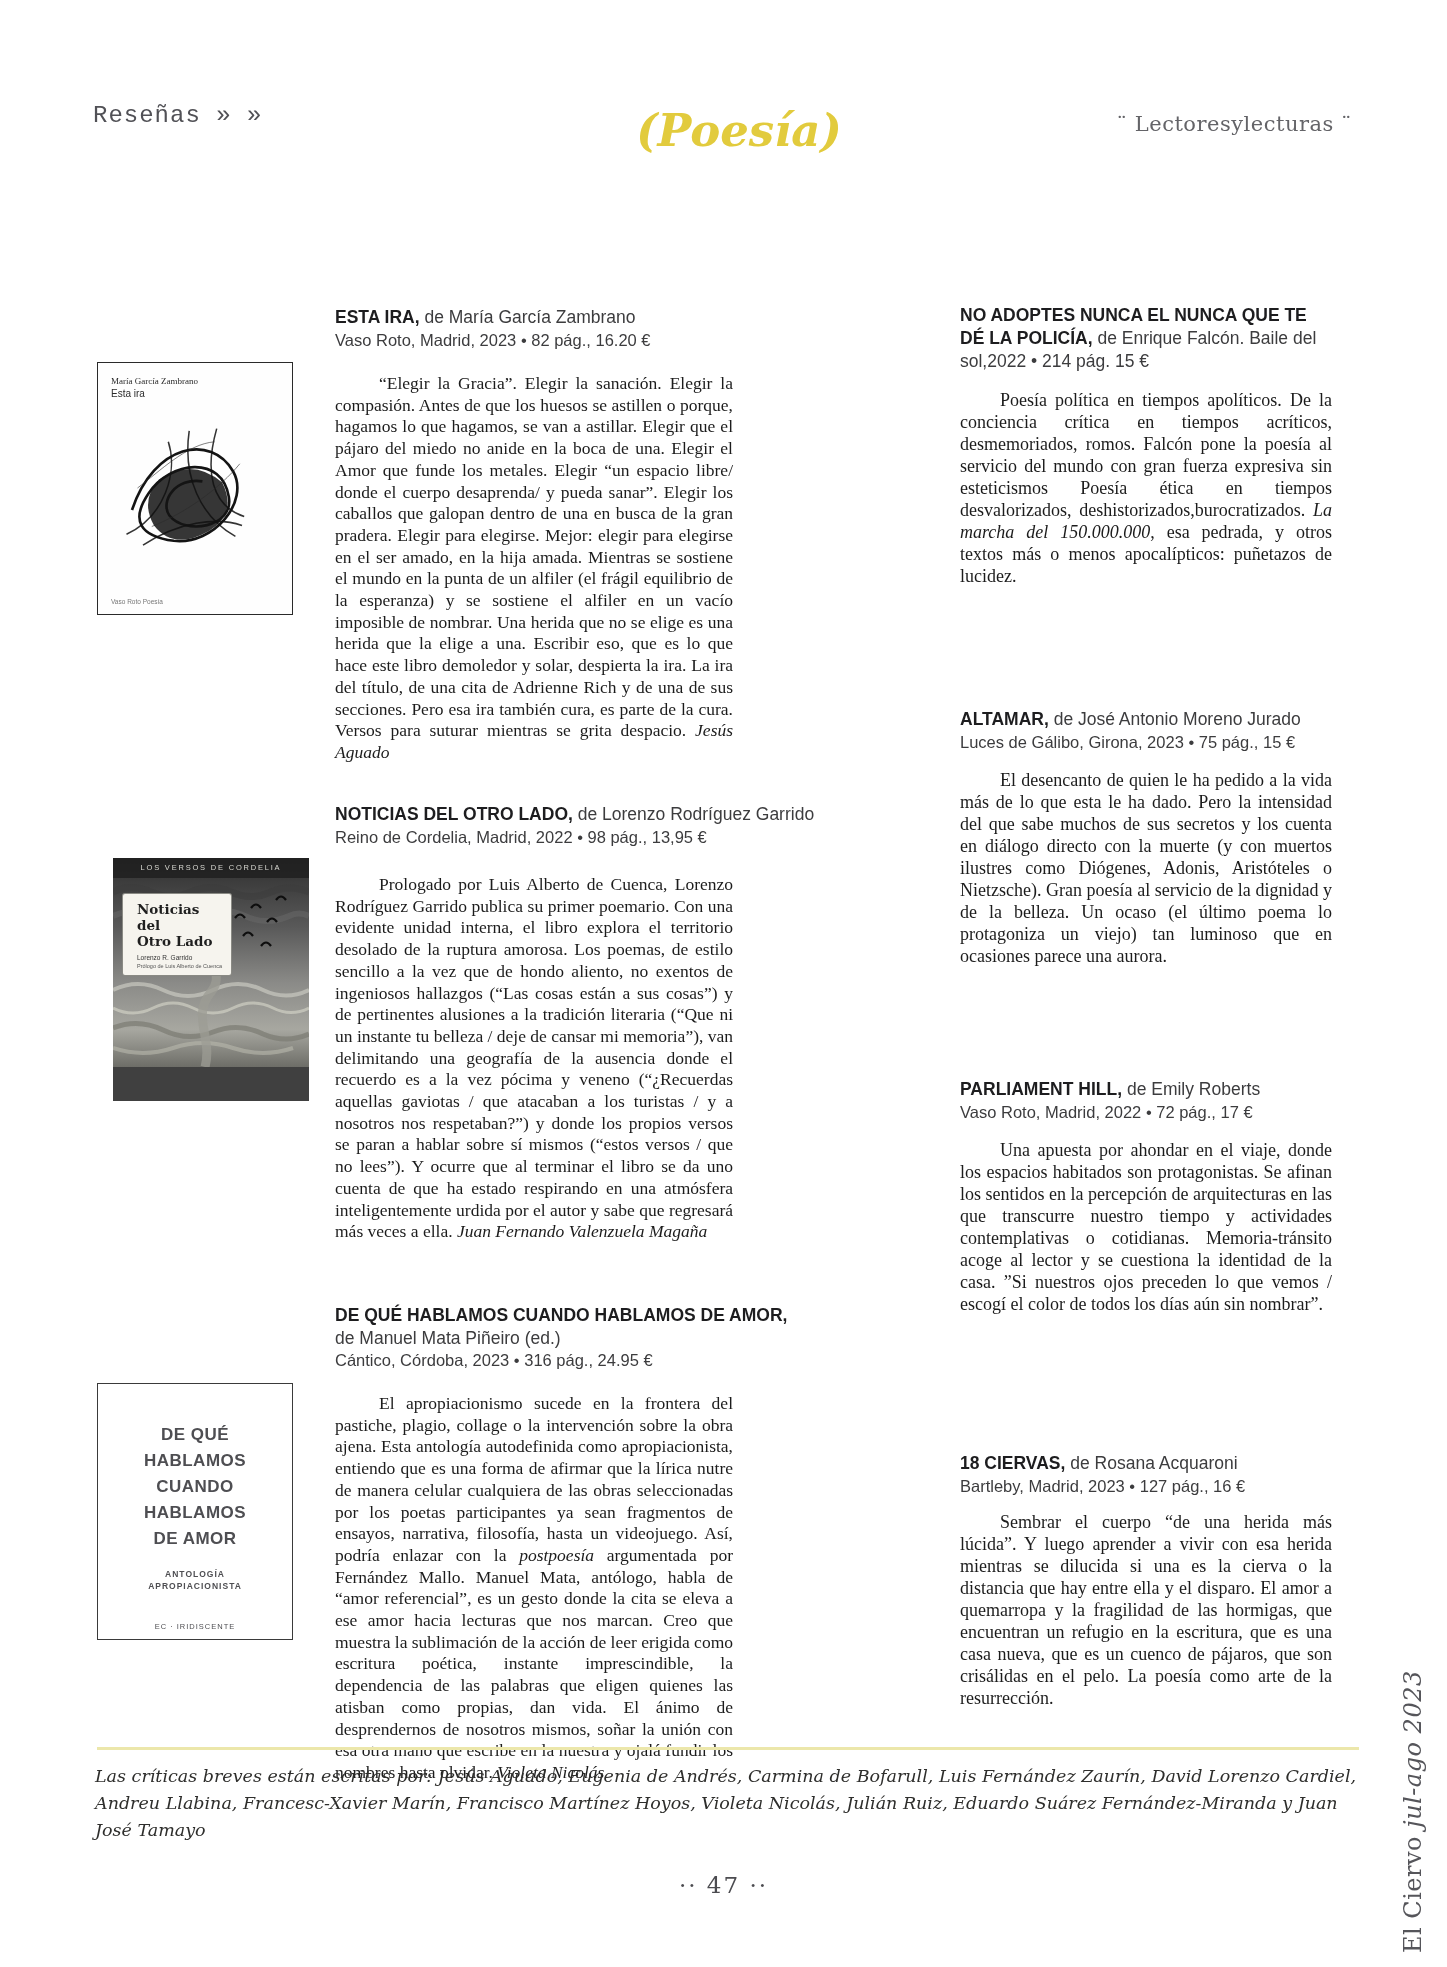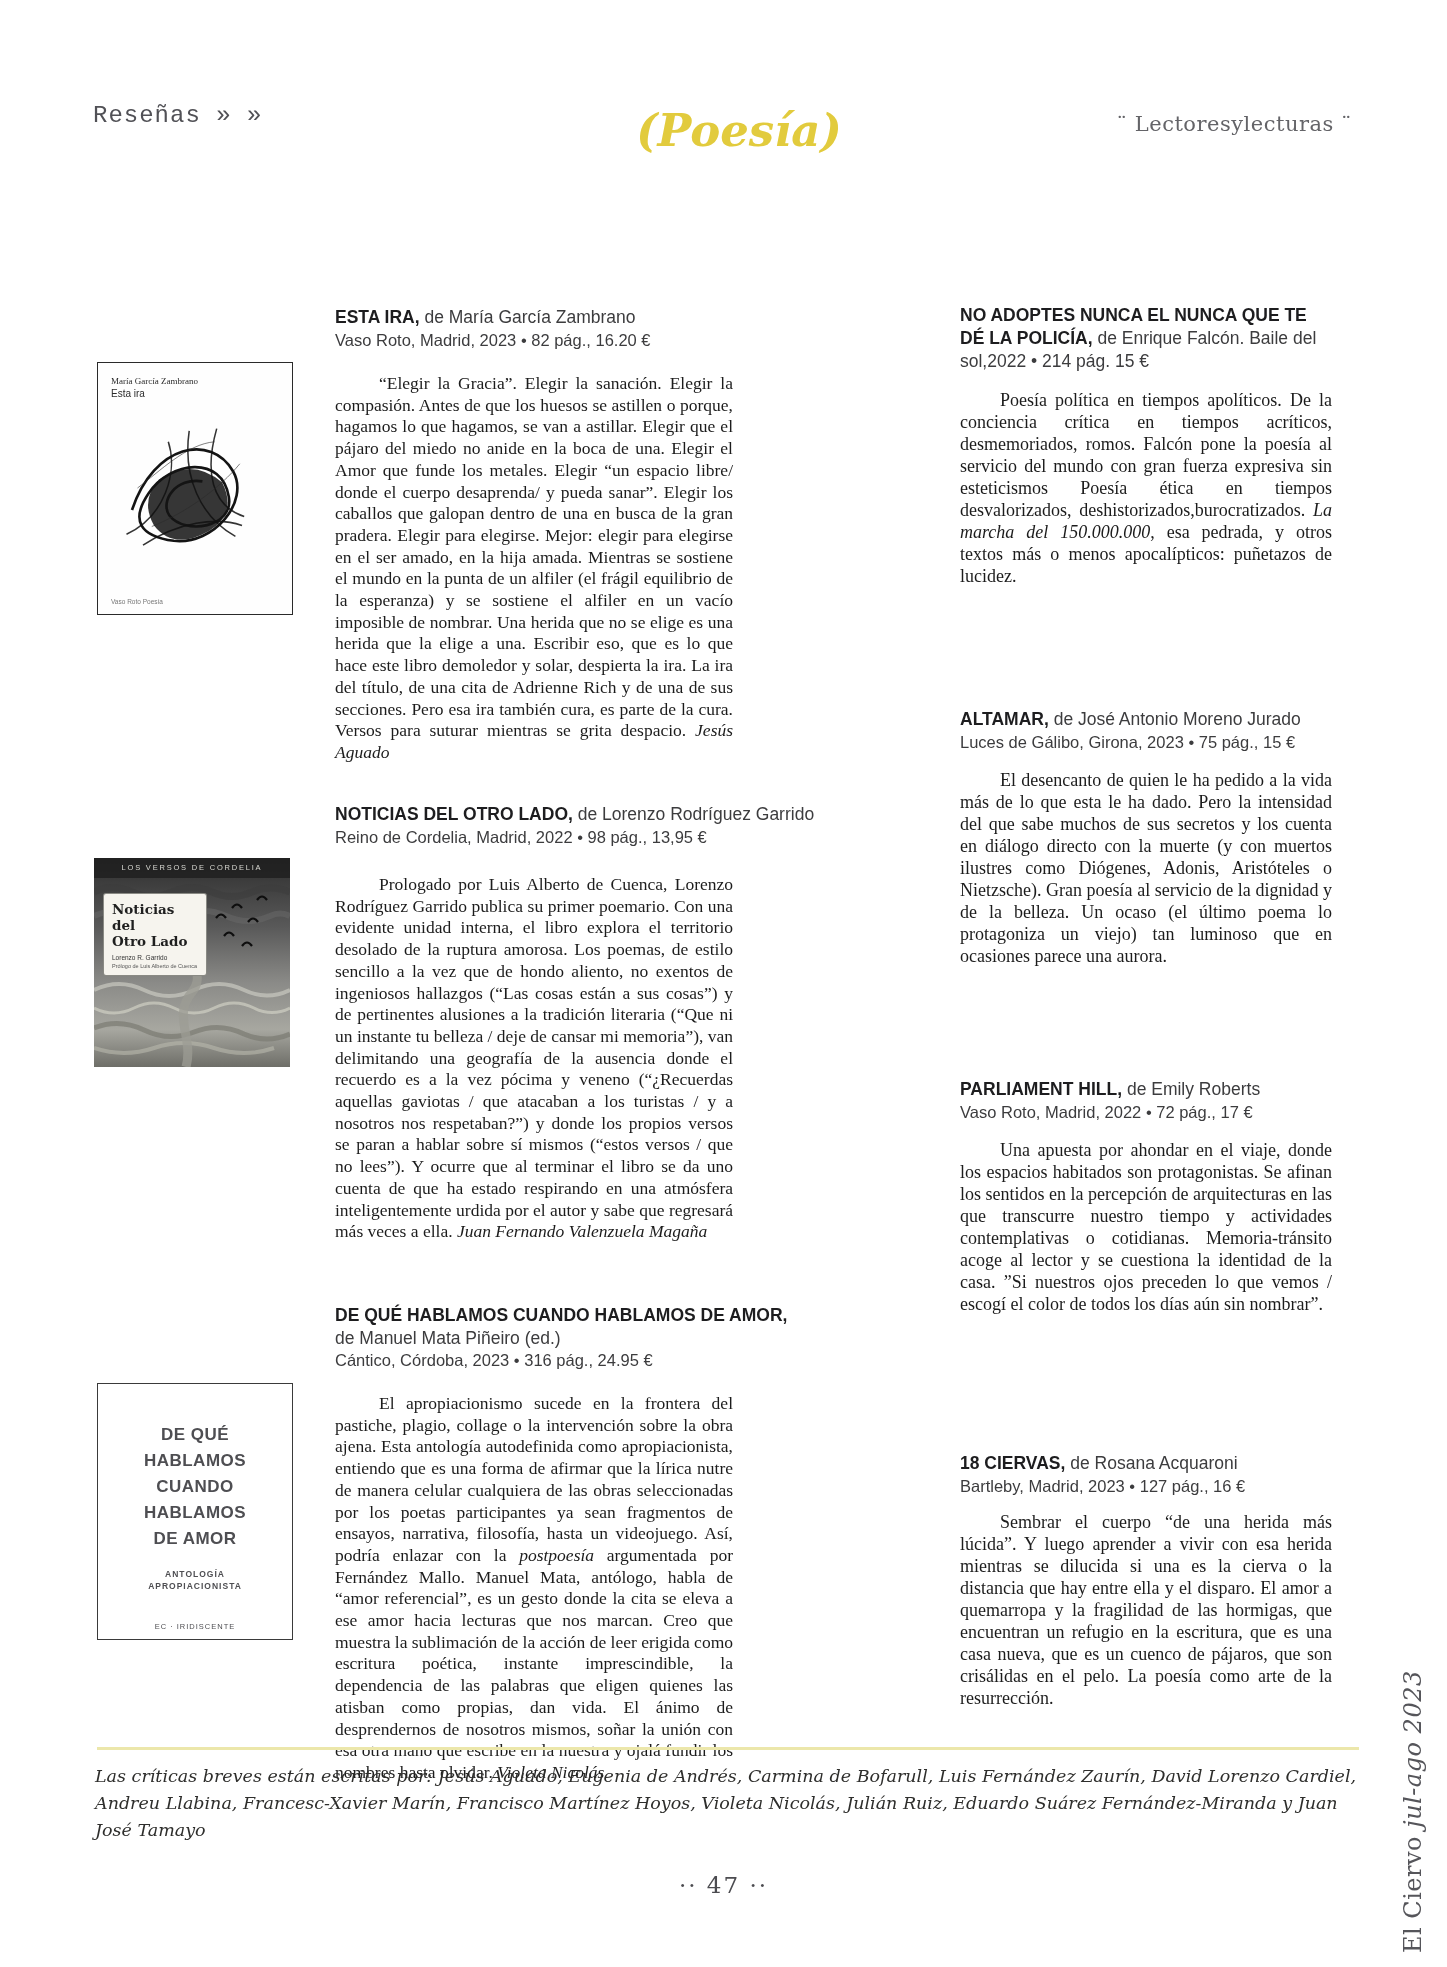--- a/index.html
+++ b/index.html
@@ -37,27 +37,27 @@
   }
   .col-right .rev-body { font-size:18px; line-height:22px; text-indent:40px; }
   .it { font-style:italic; }
   
   .cover { position:absolute; box-sizing:border-box; }
   .cover-esta-ira { left:97px; top:362px; width:196px; height:253px; background:#fefefe; border:1.5px solid #2a2a2a; }
   .c1-author { position:absolute; left:13px; top:13px;  font-family:Liberation Serif, serif; font-size:9px;  color:#2b2b2b; }
   .c1-title  { position:absolute; left:13px; top:25px;  font-family:"Liberation Sans",sans-serif; font-size:10px; color:#2b2b2b; }
   .c1-art    { position:absolute; left:12px; top:48px; }
   .c1-pub    { position:absolute; left:13px; bottom:9px; font-family:"Liberation Sans",sans-serif; font-size:6.5px; color:#777; }
-  .cover-noticias { left:94px; top:858px; width:196px; height:209px; background:#a21caf; }
+  .cover-noticias { left:113px; top:858px; width:196px; height:243px; background:#404040; }
   .c2-series {
     position:absolute; left:0; right:0; top:5px; text-align:center;
     font-family:"Liberation Sans",sans-serif; font-size:7.5px; letter-spacing:1.8px; color:#d9d9d2;
   }
   .c2-label {
-    position:absolute; left:10px; top:36px; width:88px; padding:7px 6px 6px 8px;
+    position:absolute; left:10px; top:36px; width:88px; padding:7px 6px 6px 14px;
     background:#f6f4ee; box-shadow:0 0 0 1px #8a8a84; border-radius:2px;
   }
   .c2-title  { font-family:"DejaVu Serif",serif; font-weight:bold; font-size:13.5px; line-height:16px; color:#1f1f1f; }
   .c2-author { margin-top:5px; font-family:"Liberation Sans",sans-serif; font-size:6.5px; color:#333; }
   .c2-note   { margin-top:2px; font-family:"Liberation Sans",sans-serif; font-size:5.5px; color:#555; }
   .cover-deque { left:97px; top:1383px; width:196px; height:257px; background:#fff; border:1.5px solid #3a3a3a; text-align:center; }
   .c3-title { margin-top:38px; font-family:"Liberation Sans",sans-serif; font-weight:bold; font-size:17px; line-height:26px; letter-spacing:.5px; color:#4e4e52; }
   .c3-sub   { margin-top:16px; font-family:"Liberation Sans",sans-serif; font-weight:bold; font-size:8.5px; line-height:12px; letter-spacing:1px; color:#4e4e52; }
   .c3-pub   { position:absolute; left:0; right:0; bottom:8px; font-family:"Liberation Sans",sans-serif; font-size:7.5px; letter-spacing:1px; color:#4e4e52; }
   

